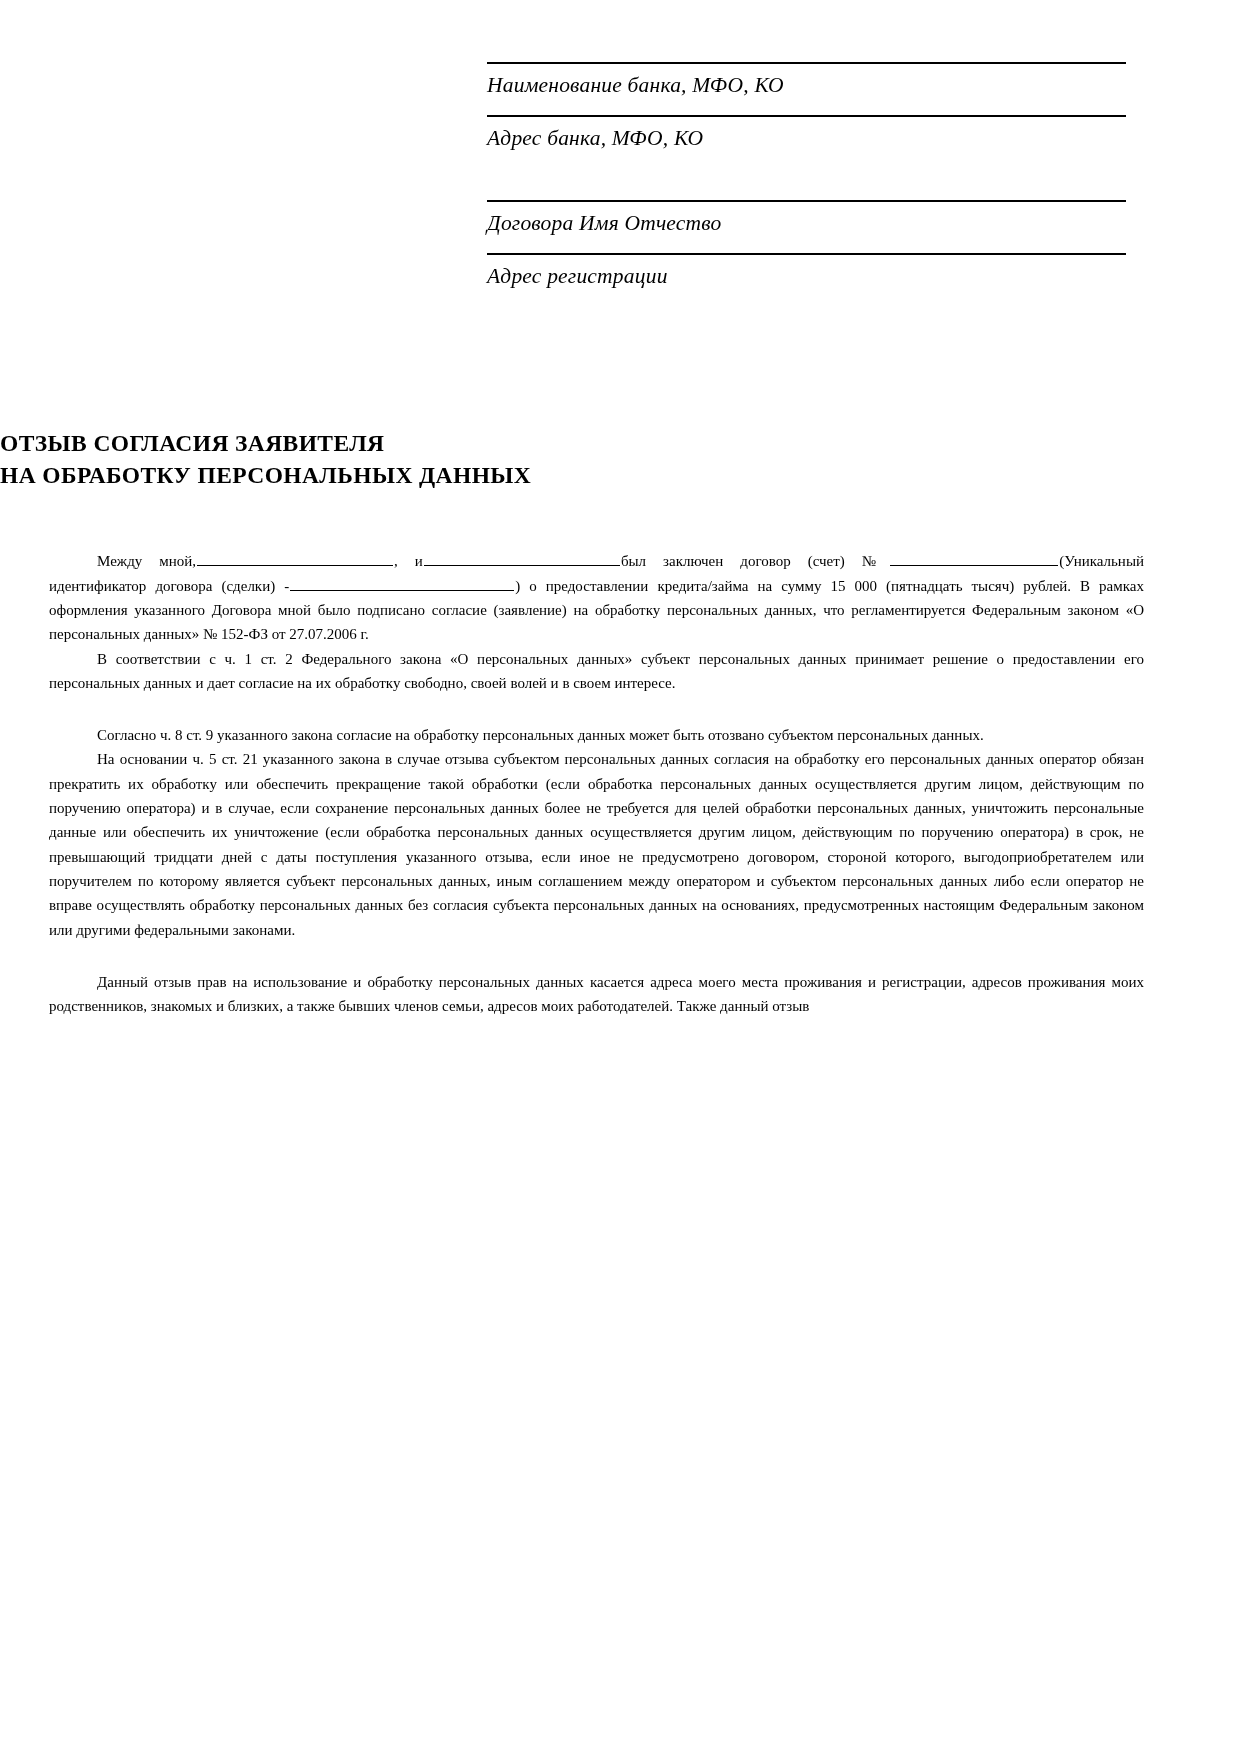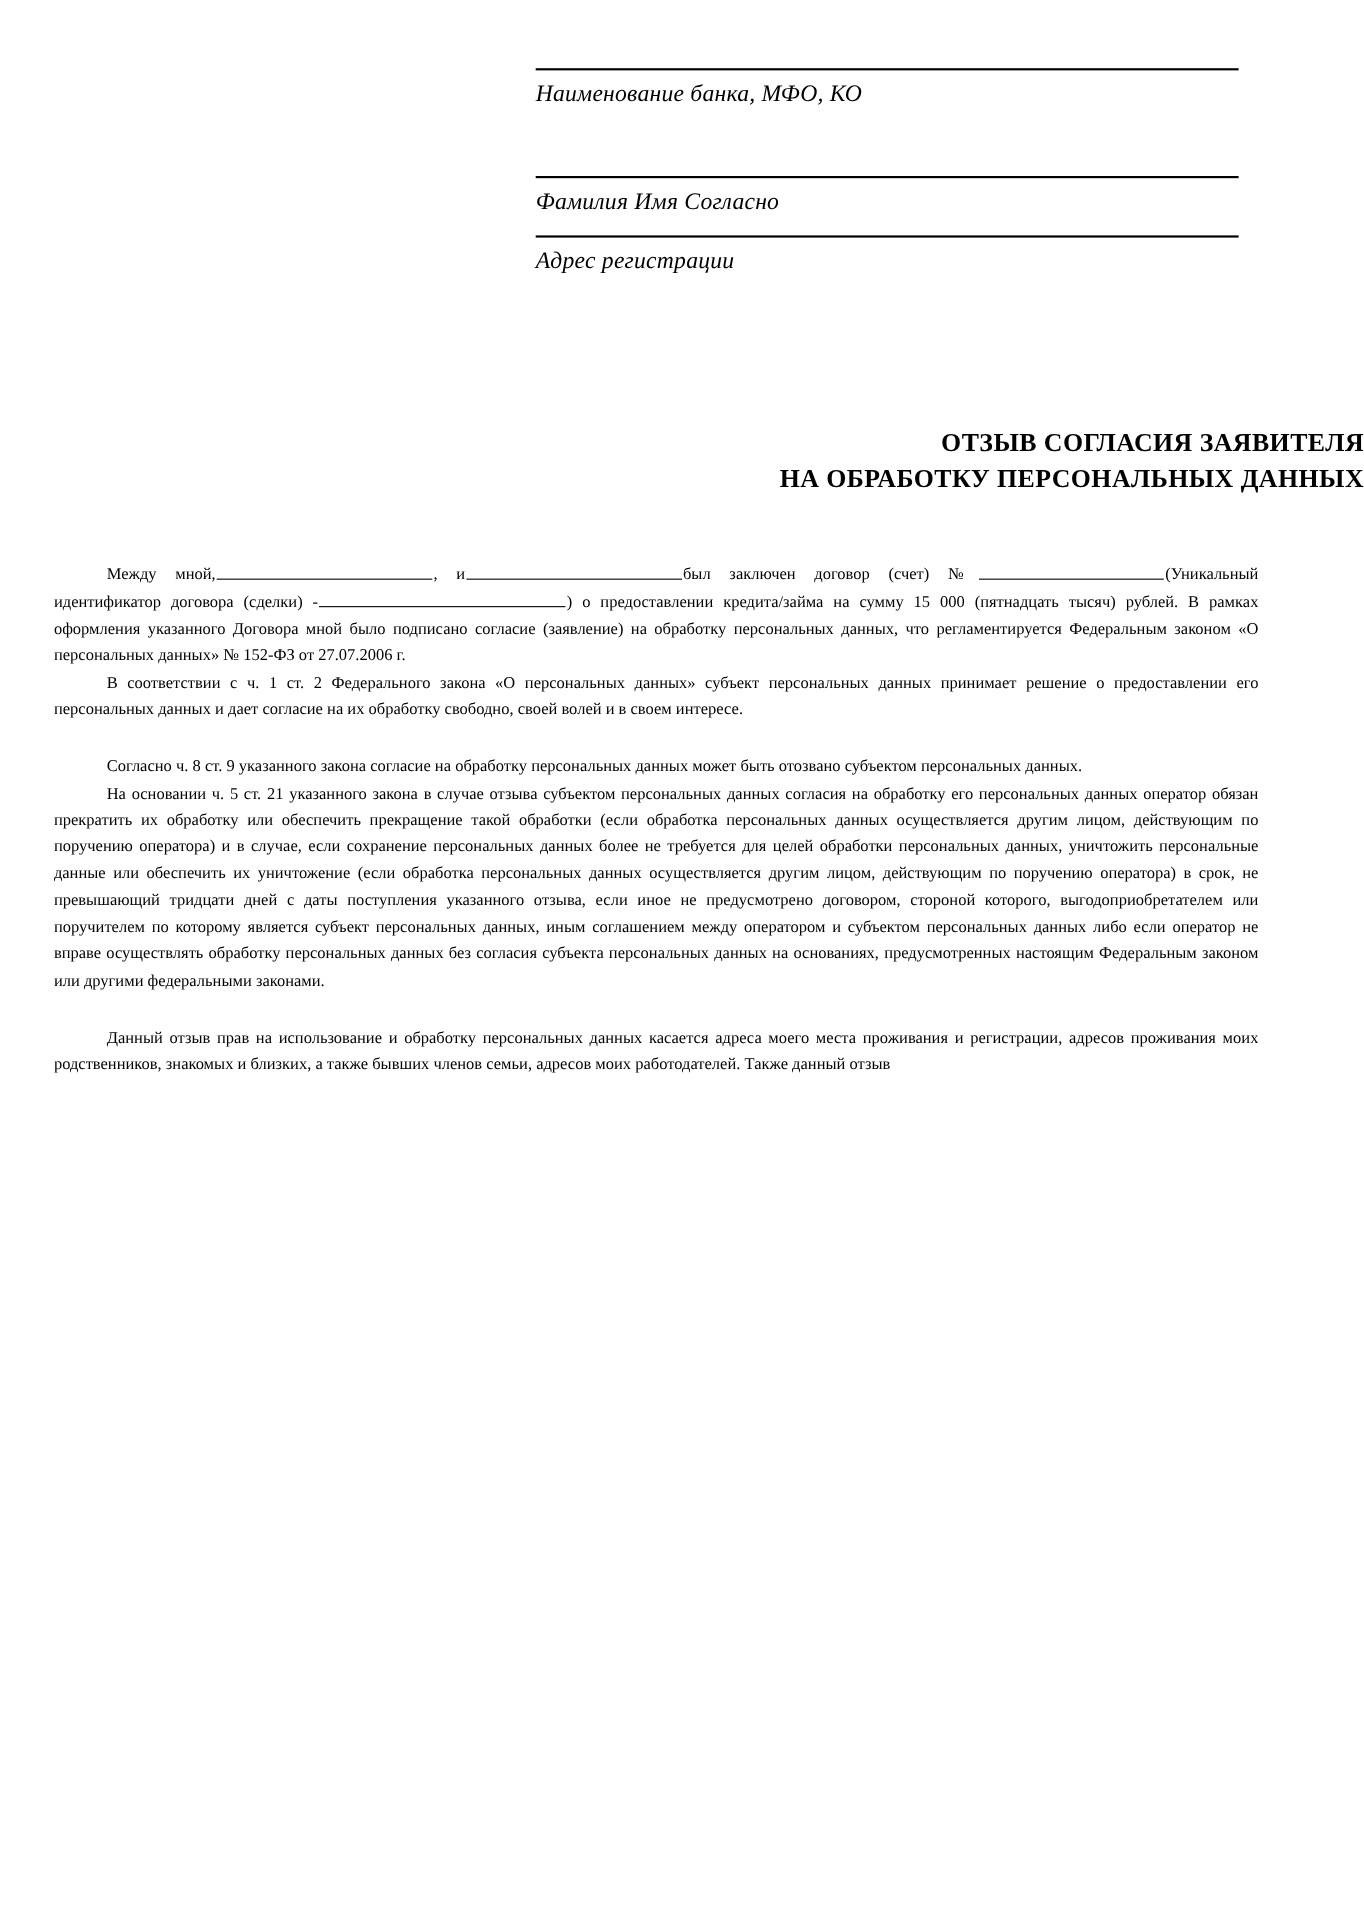--- a/index.html
+++ b/index.html
@@ -57,21 +57,21 @@
     display: block;
     white-space: nowrap;
   }
 
   .gap-lg { height: 45px; }
   .gap-md { height: 14px; }
 
   
   .title-block {
     margin-top: 120px;
-    text-align: right;
+    text-align: left;
     font-weight: bold;
     font-size: 23.5px;
     line-height: 1.38;
     letter-spacing: 0.4px;
   }
   .title-block .title-line {
     display: block;
     white-space: nowrap;
   }
 
@@ -115,28 +115,32 @@
   <div class="header-block">
 
     <div class="field-group">
       <div class="field">
         <div class="rule"></div>
         <span class="caption">Наименование банка, МФО, КО</span>
       </div>
 
       <div class="gap-md"></div>
 
+      <div class="field">
+        <div class="rule"></div>
+        <span class="caption">Адрес банка, МФО, КО</span>
+      </div>
     </div>
 
     <div class="gap-lg"></div>
 
     <div class="field-group">
       <div class="field">
         <div class="rule"></div>
-        <span class="caption">Фамилия Имя Согласно</span>
+        <span class="caption">Договора Имя Отчество</span>
       </div>
 
       <div class="gap-md"></div>
 
       <div class="field">
         <div class="rule"></div>
         <span class="caption">Адрес регистрации</span>
       </div>
 
       <div class="gap-md"></div>

